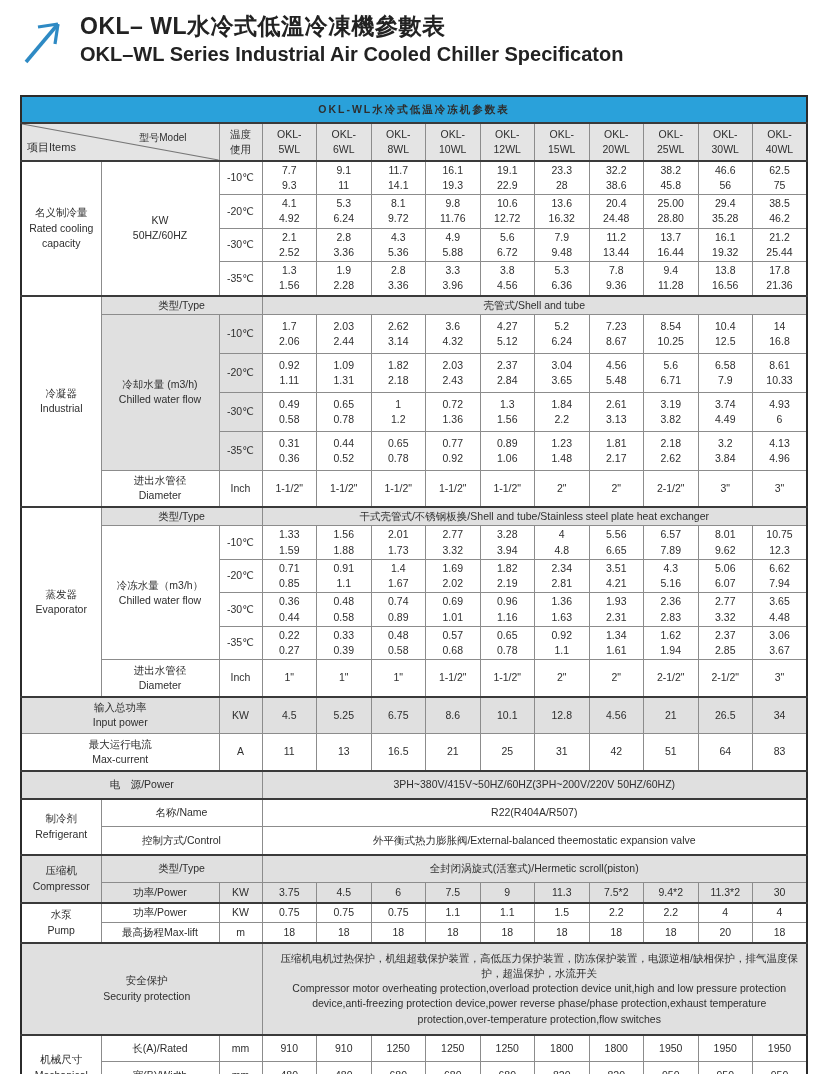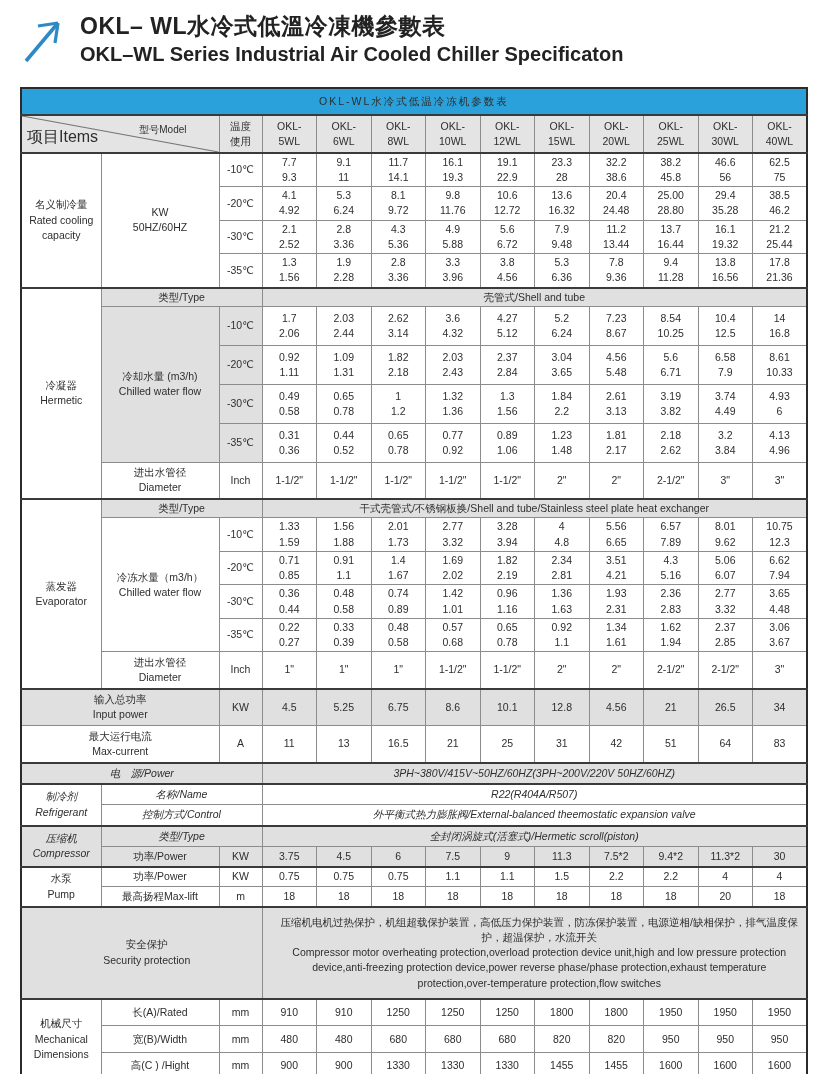--- a/index.html
+++ b/index.html
@@ -11,63 +11,63 @@
   }
   *{box-sizing:border-box;margin:0;padding:0;}
   html,body{background:#ffffff;}
   body{
     font-family:"Liberation Sans","DejaVu Sans",sans-serif;
     color:#333;
     width:828px;
   }
   .page{width:828px;min-height:1074px;background:#fff;padding:8px 20px 10px 20px;}
   
-  .masthead{display:flex;align-items:center;gap:12px;margin:4px 0 20px 0;}
+  .masthead{display:flex;align-items:flex-end;gap:12px;margin:4px 0 28px 0;}
   .logo{flex:0 0 auto;margin-top:2px;}
   .titles h1{font-size:23px;font-weight:bold;color:#222;letter-spacing:.5px;line-height:1.25;}
   .titles h2{font-size:20px;font-weight:600;color:#222;line-height:1.3;}
   
   table.spec{
     width:788px;border-collapse:collapse;table-layout:fixed;
     border:2px solid #2b2b2b;
   }
   table.spec td{
     border:1px solid var(--border);
     text-align:center;vertical-align:middle;
     font-size:10.5px;line-height:1.45;color:#2e2e2e;
     white-space:pre-line;padding:1px 2px;
     overflow:hidden;
   }
   tr.sec > td{border-top:2px solid var(--heavy);}
   td.bn{
-    background:var(--accent);color:#fff;font-weight:normal;
+    background:var(--accent);color:#fff;font-weight:bold;
     font-size:15px;letter-spacing:2px;border:1px solid var(--accent);margin-top:48px;
   }
   td.hd{background:#E4E4E4;font-size:10.5px;}
   td.sh{background:var(--shade);}
   td.tp{font-size:9.5px;}
   td.lt{
     text-align:left;padding:4px 8px;font-size:9.5px;line-height:1.6;
   }
   
   tr.h18 td{height:18px;}
   tr.h20 td{height:20px;text-align:center;}
-  tr.h21 td{height:21px;font-style:italic;}
+  tr.h21 td{height:28px;}
   tr.h26 td{height:27px;}
   tr.h32 td{height:32px;}
   tr.h33 td{height:33px;}
   tr.h36 td{height:37px;}
   tr.h38 td{height:38px;}
   tr.h39 td{height:39px;}
   tr.h92 td{height:92px;padding-left:12px;}
   
   td.dg{position:relative;padding:0;}
   .dgline{position:absolute;left:0;top:0;width:100%;height:100%;}
   .dgline line{stroke:#777;stroke-width:1.1px;}
-  .di{position:absolute;left:5px;bottom:4px;font-size:16px;}
+  .di{position:absolute;left:5px;bottom:4px;font-size:11px;}
   .dm{position:absolute;right:32px;top:7px;font-size:10px;}
 </style>
 </head>
 <body>
 
 <div class="page">
 
   <div class="masthead">
     <svg class="logo" width="48" height="52" viewBox="0 0 48 52">
       <path d="M6 47 L38 9" stroke="var(--logo)" stroke-width="3.6" fill="none"></path>
@@ -219,21 +219,21 @@
 9.36</td>
           <td>9.4
 11.28</td>
           <td>13.8
 16.56</td>
           <td>17.8
 21.36</td>
         </tr>
         <tr class="h18 sec">
           <td rowspan="6">冷凝器
-Hermetic</td>
+Industrial</td>
           <td colspan="2" class="sh">类型/Type</td>
           <td colspan="10" class="sh">壳管式/Shell and tube</td>
         </tr>
         <tr class="h39">
           <td rowspan="4" class="sh">冷却水量 (m3/h)
 Chilled water flow</td>
           <td class="tp sh">-10℃</td>
           <td>1.7
 2.06</td>
           <td>2.03
@@ -279,21 +279,21 @@
 10.33</td>
         </tr>
         <tr class="h39">
           <td class="tp sh">-30℃</td>
           <td>0.49
 0.58</td>
           <td>0.65
 0.78</td>
           <td>1
 1.2</td>
-          <td>1.32
+          <td>0.72
 1.36</td>
           <td>1.3
 1.56</td>
           <td>1.84
 2.2</td>
           <td>2.61
 3.13</td>
           <td>3.19
 3.82</td>
           <td>3.74
@@ -394,21 +394,21 @@
 7.94</td>
         </tr>
         <tr class="h33">
           <td class="tp">-30℃</td>
           <td>0.36
 0.44</td>
           <td>0.48
 0.58</td>
           <td>0.74
 0.89</td>
-          <td>1.42
+          <td>0.69
 1.01</td>
           <td>0.96
 1.16</td>
           <td>1.36
 1.63</td>
           <td>1.93
 2.31</td>
           <td>2.36
 2.83</td>
           <td>2.77

